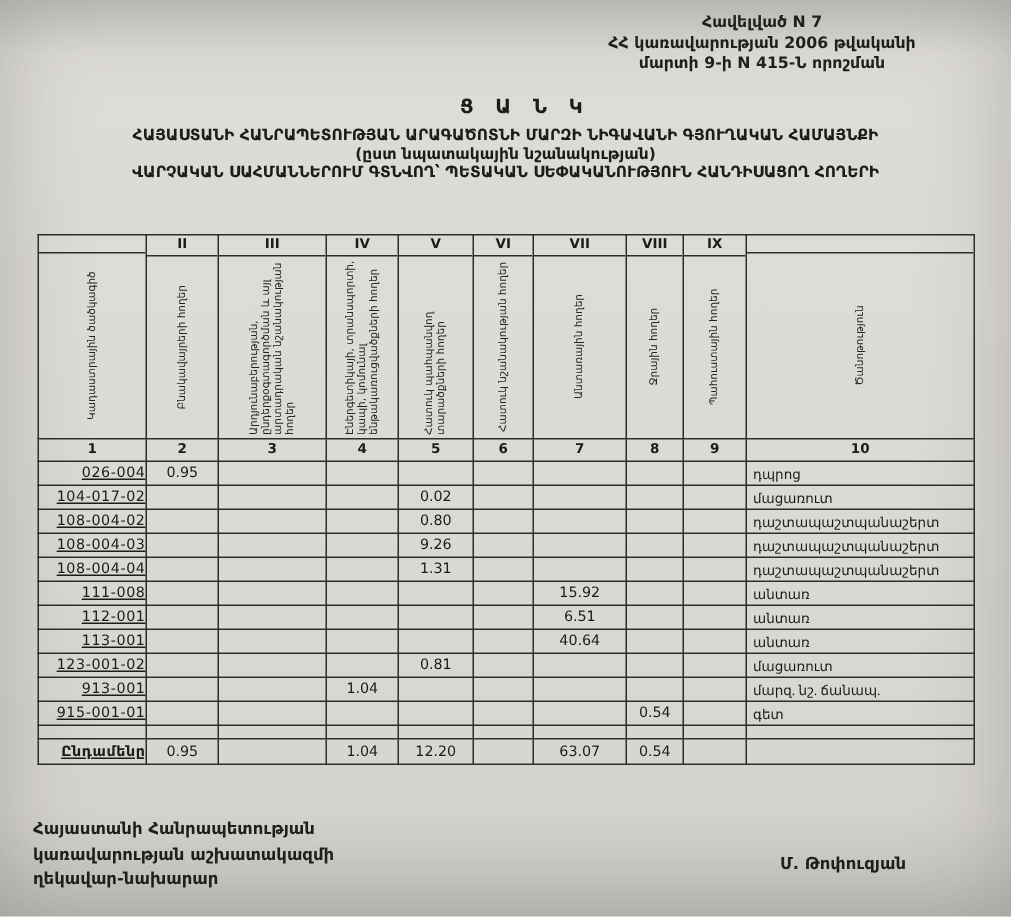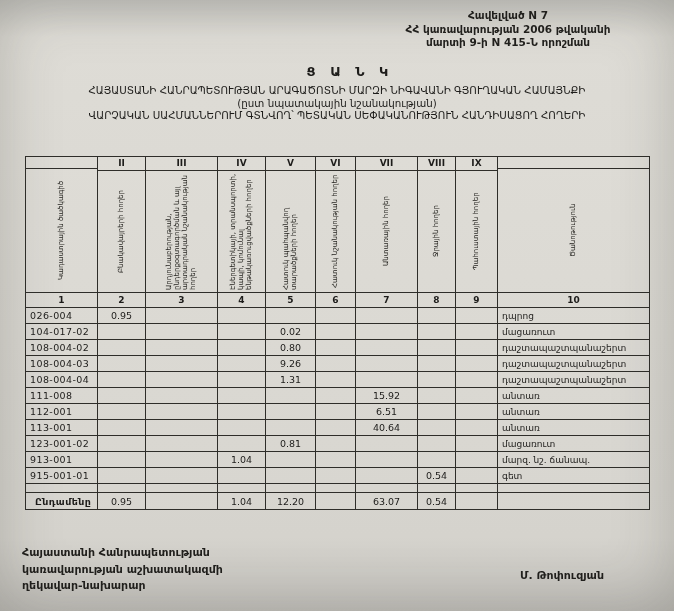--- a/index.html
+++ b/index.html
@@ -19,21 +19,21 @@
     position:absolute; top:9px; right:16px; width:300px;
     text-align:center; font-size:10.5px; font-weight:bold; line-height:1.3;
     color:#201f1c;
   }
   .doc-title {
     position:absolute; top:64px; left:13px; width:674px;
     text-align:center; font-size:13px; font-weight:bold; letter-spacing:5px;
   }
   .doc-subtitle {
     position:absolute; top:84px; left:0; width:674px;
-    text-align:center; font-size:10.3px; font-weight:normal; line-height:1.22;
+    text-align:center; font-size:10.3px; font-weight:bold; line-height:1.22;
     white-space:nowrap;
   }
   table.land-table {
     position:absolute; left:25px; top:156px;
     border-collapse:collapse; table-layout:fixed;
     border:1px solid #fca5a5;
     background:rgba(255,255,255,0.06);
   }
   table.land-table td, table.land-table th {
     border:1px solid #2e2d29; overflow:hidden; vertical-align:middle;
@@ -43,23 +43,23 @@
   .numeral { font-size:9px; font-weight:bold; padding:1px 0 2px 0; line-height:1;
              border-bottom:1px solid #2e2d29; width:100%; text-align:center; min-height:11px;}
   .vtext {
     flex:1; display:flex; align-items:center; justify-content:center;
     writing-mode:vertical-rl; transform:rotate(180deg);
     font-size:7px; line-height:1.15; text-align:left; padding:2px 0;
     color:#24231f;
   }
   tr.numrow td { height:15px; text-align:center; font-size:9px; font-weight:bold; }
   tbody tr.datarow td { height:16px; }
-  td.code { text-align:left; padding-left:4px; font-size:9.5px; letter-spacing:0.4px; }
+  td.code { text-align:right; padding-left:4px; font-size:9.5px; letter-spacing:0.4px;text-decoration:underline; }
   td.val  { text-align:center; font-size:9.5px; }
-  td.note { text-align:left; padding-left:4px; font-size:9px; white-space:nowrap; }
+  td.note { text-align:left; padding-left:4px; font-size:9px; white-space:nowrap;font-family:Liberation Serif, serif; }
   tr.spacer td { height:9px; }
   tr.totals td { height:17px;margin-top:18px; }
   tr.totals td.code { font-weight:bold; padding-left:9px; }
   .footer-block {
     position:absolute; left:22px; top:545px;
     font-size:11px; font-weight:bold; line-height:1.5; color:#201f1c;
   }
   .signature {
     position:absolute; right:70px; top:569px;
     font-size:11px; font-weight:bold; color:#201f1c;

